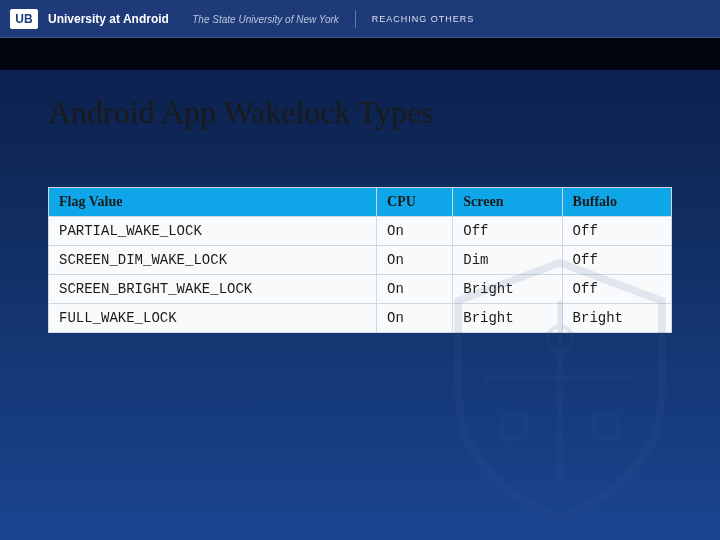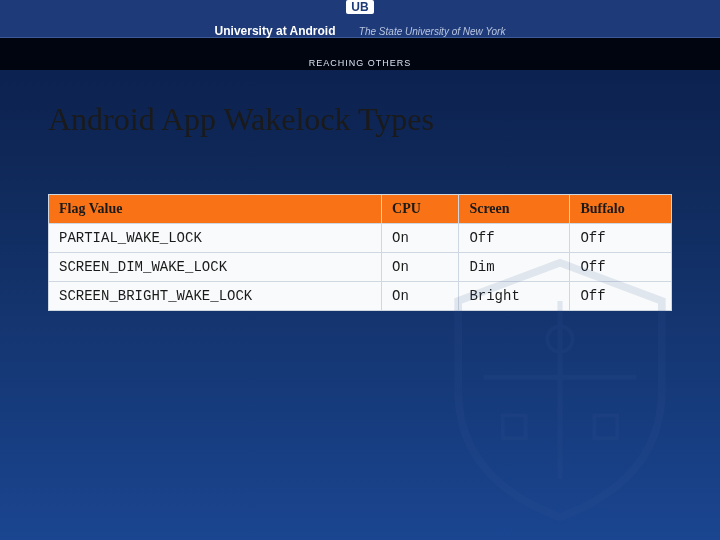--- a/index.html
+++ b/index.html
@@ -13,21 +13,20 @@
   }
   .top-bar {
     width: 100%;
     height: 38px;
     background: #1e3a78;
     display: flex;
     align-items: center;
     padding: 0 10px;
     gap: 10px;
     border-bottom: 1px solid #3a5a98;
-    flex-direction: column;
   }
   .logo-box {
     width: 28px;
     height: 20px;
     background: #fff;
     display: flex;
     align-items: center;
     justify-content: center;
     font-family: Arial, sans-serif;
     font-weight: bold;
@@ -62,42 +61,42 @@
     font-size: 9px;
     letter-spacing: 1px;
     text-align: center;
   }
   .dark-strip {
     width: 100%;
     height: 32px;
     background: #000510;
   }
   .content {
-    padding: 31px 48px;
+    padding: 24px 48px;
   }
   .title {
     font-size: 32px;
     color: #1a1a1a;
     font-weight: normal;
     margin-bottom: 56px;
   }
   table {
     width: 100%;
     border-collapse: collapse;
     background: #fff;
   }
   th, td {
     text-align: left;
     padding: 6px 10px;
     font-size: 14px;
     border: 1px solid #cfd8e0;
     color: #1a1a1a;
   }
   th {
-    background: #f97316;
+    background: #0ea5e9;
     font-weight: bold;
   }
   td {
     background: #f8fafb;
     font-family: Liberation Mono, monospace;
   }
   .shield-bg {
     position: absolute;
     bottom: 10px;
     right: 20px;
@@ -146,20 +145,26 @@
         <td>On</td>
         <td>Dim</td>
         <td>Off</td>
       </tr>
       <tr>
         <td>SCREEN_BRIGHT_WAKE_LOCK</td>
         <td>On</td>
         <td>Bright</td>
         <td>Off</td>
       </tr>
+      <tr>
+        <td>FULL_WAKE_LOCK</td>
+        <td>On</td>
+        <td>Bright</td>
+        <td>Bright</td>
+      </tr>
     </tbody>
   </table>
 </div>
 
 <div class="shield-bg">
   <svg viewBox="0 0 200 220">
     <path d="M100 10 L180 40 L180 110 Q180 180 100 210 Q20 180 20 110 L20 40 Z" fill="none" stroke="#3a5a98" stroke-width="6"></path>
     <line x1="100" y1="40" x2="100" y2="180" stroke="#3a5a98" stroke-width="4"></line>
     <line x1="40" y1="100" x2="160" y2="100" stroke="#3a5a98" stroke-width="4"></line>
     <circle cx="100" cy="70" r="10" fill="none" stroke="#3a5a98" stroke-width="3"></circle>

